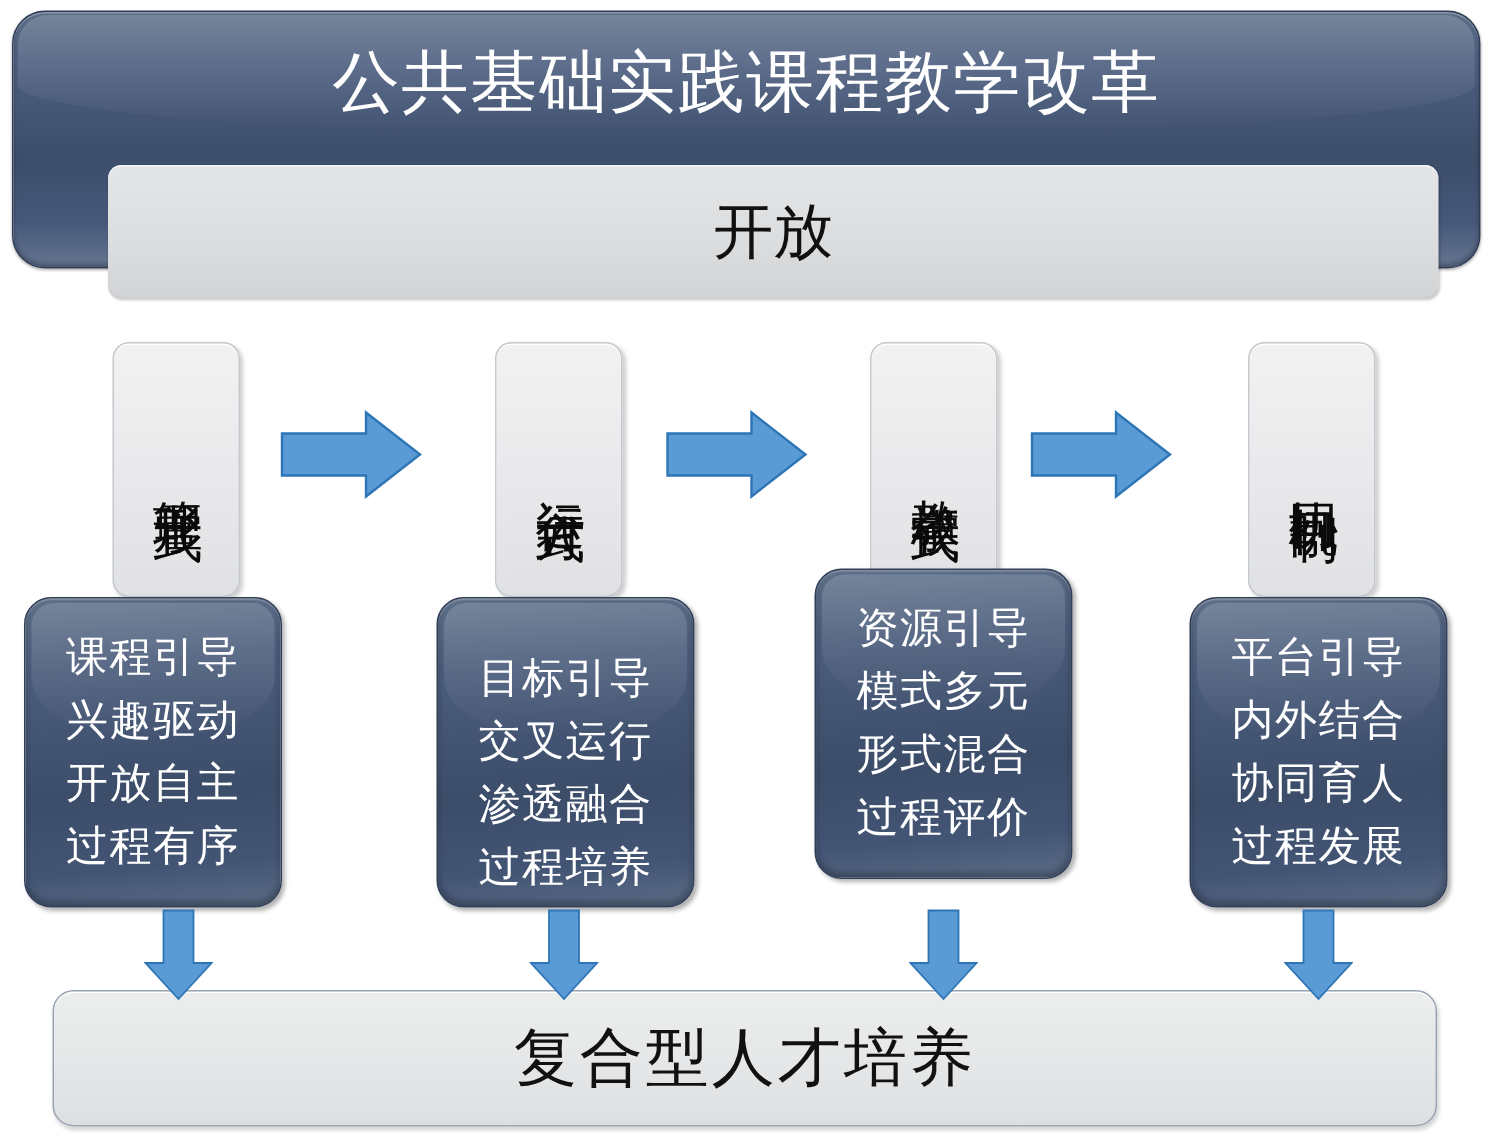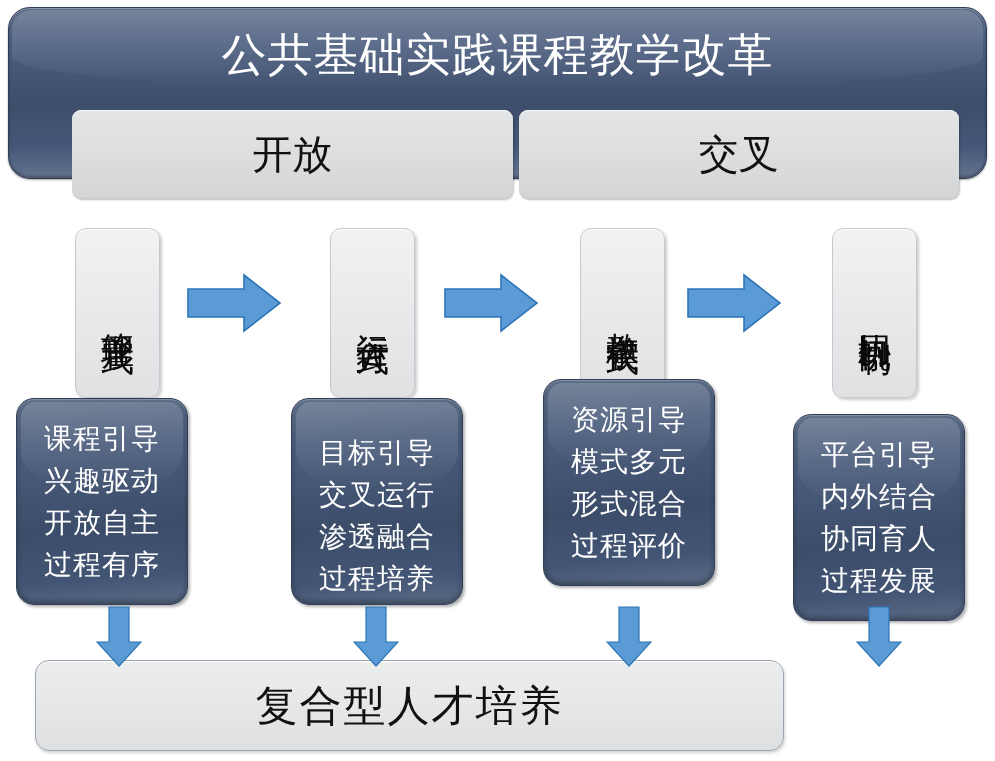--- a/index.html
+++ b/index.html
@@ -161,21 +161,21 @@
     width: 46px;
     height: 62px;
     z-index: 2;
   }
 
   
   .footer-bar {
     position: absolute;
     left: 35px;
     top: 660px;
-    width: 749px;
+    width: 923px;
     height: 91px;
     border-radius: 14px;
     background: linear-gradient(180deg, #eceded 0%, #e6e7e8 50%, #dedfe0 100%);
     border: 1px solid #9aa3b2;
     box-sizing: border-box;
     box-shadow: inset 0 1px 0 #ffffff,
                 1px 2px 3px rgba(0,0,0,0.18);
     display: flex;
     align-items: center;
     justify-content: center;
@@ -186,21 +186,20 @@
   }
 </style>
 </head>
 <body>
 
 <div class="header-panel">
   <div class="header-title">公共基础实践课程教学改革</div>
 
   <div class="tag-row">
     <div class="tag-box">开放</div>
-    <div class="tag-box">交叉</div>
   </div>
 </div>
 
 <div class="stage-label" style="left:75px;  top:228px;">
   <span class="vtext">管理形式</span>
 </div>
 <div class="stage-label" style="left:330px; top:228px;">
   <span class="vtext">运行方式</span>
 </div>
 <div class="stage-label" style="left:580px; top:228px;">
@@ -237,21 +236,21 @@
 交叉运行
 渗透融合
 过程培养</span>
 </div>
 <div class="detail-box" style="left:543px; top:379px;">
   <span class="lines" style="white-space:pre-line;">资源引导
 模式多元
 形式混合
 过程评价</span>
 </div>
-<div class="detail-box" style="left:793px; top:398px;margin-top:16px;">
+<div class="detail-box" style="left:793px; top:398px;">
   <span class="lines" style="white-space:pre-line;">平台引导
 内外结合
 协同育人
 过程发展</span>
 </div>
 
 <div class="arrow-down" style="left:96px;  top:606px;">
   <svg viewBox="0 0 46 62" width="46" height="62" aria-hidden="true">
     <polygon points="13,1 33,1 33,36 45,36 23,60 1,36 13,36" fill="#5B9BD5" stroke="#2E75B6" stroke-width="1.2"></polygon>
   </svg>

